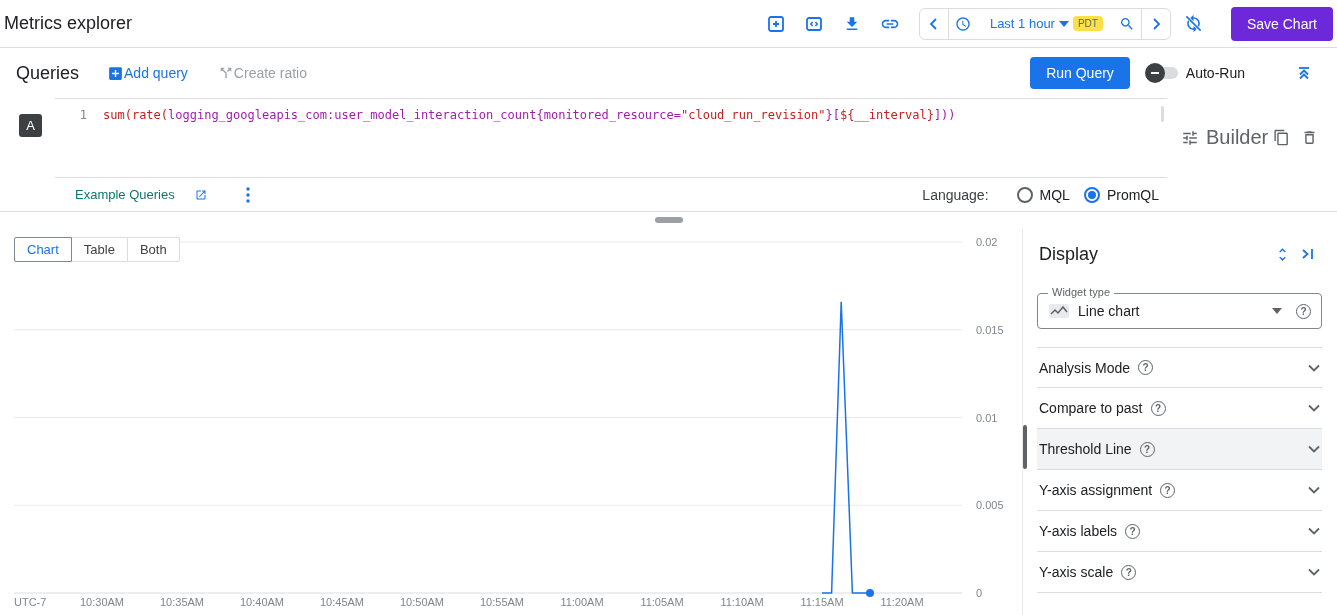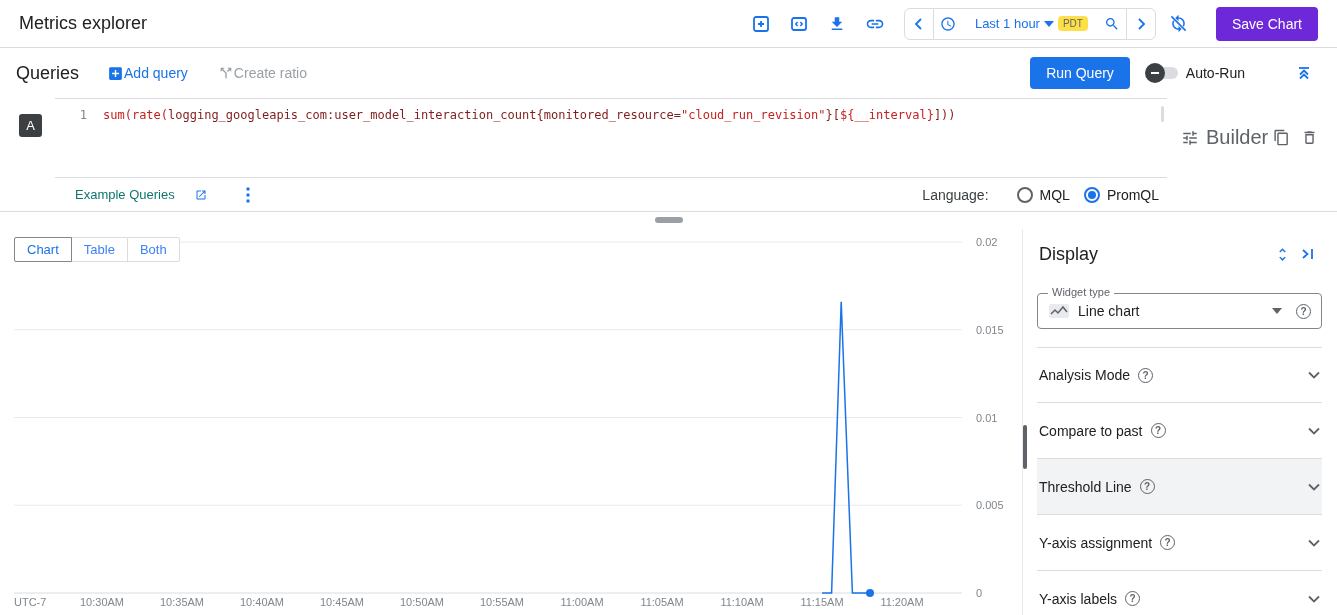--- a/index.html
+++ b/index.html
@@ -7,21 +7,21 @@
   #root {
     position: relative; width: 1337px; height: 615px; overflow: hidden;
     background: #fff; font-family: "Liberation Sans", sans-serif; color: #202124;
   }
   .spacer { flex: 1; }
   .icon-btn { display:inline-flex; align-items:center; justify-content:center;
     width:30px; height:30px; border-radius:4px; cursor:pointer; background:none; border:none; }
 
   
   .header { position:absolute; top:0; left:0; right:0; height:48px;
-    border-bottom:1px solid #dadce0; display:flex; align-items:center; padding:0 19px; }
+    border-bottom:1px solid #dadce0; display:flex; align-items:center; padding:0 4px; }
   .app-title { font-size:18px; color:#202124; }
   .hdr-icons { display:flex; align-items:center; gap:8px; }
   .time-group { display:flex; align-items:center; height:32px;
     border:1px solid #dadce0; border-radius:6px; margin-left:6px; overflow:hidden; background:#fff; }
   .tg-seg { display:flex; align-items:center; height:100%; padding:0 6px; }
   .tg-sep-l { border-left:1px solid #dadce0; }
   .time-label { font-size:13px; color:#1a73e8; font-weight:500; margin:0 4px 0 19px; white-space:nowrap; }
   .tz-chip { font-size:10px; color:#5f6368; background:#fde047; border-radius:4px;
     padding:2px 5px; margin:0 4px; font-weight:500; }
   .save-btn { margin-left:14px; background:#6d28d9; color:#fff; font-size:14px; font-weight:500;
@@ -53,21 +53,21 @@
   .editor-box { position:absolute; left:55px; right:170px; top:0; height:113px;
     border-top:1px solid #dadce0; }
   .code-area { position:relative; height:79px; border-bottom:1px solid #dadce0;
     padding:9px 20px 0 14px; display:flex; background:#fff; }
   .line-no { width:18px; text-align:right; margin-right:16px;
     font-family:"DejaVu Sans Mono", monospace; font-size:12px; color:#80868b; }
   .code-line { font-family:"DejaVu Sans Mono", monospace; font-size:12px; white-space:pre; color:#37474f; }
   .tok-fn { color:#c5221f; }
   .tok-str { color:#c5221f; }
   .tok-var { color:#c5221f; }
-  .tok-plain { color:#7f1d1d; }
+  .tok-plain { color:#a21caf; }
   .editor-scroll-dash { position:absolute; right:3px; top:7px; width:3px; height:16px;
     background:#dadce0; border-radius:2px; }
   .editor-footer { height:33px; display:flex; align-items:center; padding:0 8px 0 20px; }
   .example-link { display:flex; align-items:center; gap:20px; color:#0f766e;
     font-size:13px; font-weight:500; cursor:pointer; }
   .kebab { margin-left:26px; }
   .lang-label { font-size:14px; color:#3c4043; font-weight:500; margin-right:14px; }
   .radio-opt { display:flex; align-items:center; gap:7px; margin-left:14px; cursor:pointer; font-size:14px; color:#202124; }
   .radio { width:16px; height:16px; border-radius:50%; border:2px solid #5f6368; position:relative; }
   .radio.checked { border-color:#1a73e8; }
@@ -80,41 +80,41 @@
 
   
   .drag-pill { position:absolute; top:217px; left:655px; width:28px; height:6px;
     border-radius:3px; background:#9aa0a6; cursor:row-resize; }
 
   
   .chart-pane { position:absolute; top:229px; left:0; width:1014px; height:386px; }
   #chart-svg { position:absolute; left:0; top:0; }
   .view-tabs { position:absolute; top:8px; left:14px; display:flex; z-index:2; }
   .vtab { border:1px solid #dadce0; background:#fff; padding:4px 12px; font-size:13px;
-    color:#3b82f6; cursor:pointer; margin-left:-1px; position:relative; }
+    color:#404040; cursor:pointer; margin-left:-1px; position:relative; }
   .vtab:first-child { margin-left:0; border-radius:2px 0 0 2px; }
   .vtab:last-child { border-radius:0 2px 2px 0; }
   .vtab.selected { color:#1a73e8; border-color:#80868b; z-index:3; }
 
   
   .display-pane { position:absolute; top:229px; left:1022px; right:0; bottom:0;
     border-left:1px solid #e8eaed; }
   .pane-scroll-thumb { position:absolute; left:0; top:196px; width:4px; height:44px;
     background:#5f6368; border-radius:2px; }
   .display-head { display:flex; align-items:center; padding:12px 16px 0 16px; }
   .display-title { font-size:18px; color:#202124; }
   .display-head .icon-btn { width:26px; height:26px; }
   .widget-box { position:absolute; top:64px; left:14px; right:15px; height:36px;
     border:1px solid #80868b; border-radius:4px; display:flex; align-items:center;
     padding:0 10px 0 10px; cursor:pointer; background:#fff; }
   .widget-notch { position:absolute; top:-8px; left:10px; background:#fff; padding:0 4px;
     font-size:11px; color:#5f6368; }
   .widget-value { font-size:14px; color:#202124; margin-left:8px; }
   .accordion { position:absolute; top:118px; left:14px; right:15px; }
-  .acc-row { height:56px; display:flex; align-items:center; border-bottom:1px solid #dadce0;
+  .acc-row { height:41px; display:flex; align-items:center; border-bottom:1px solid #dadce0;
     cursor:pointer; padding:0 2px; }
   .acc-row:first-child { border-top:1px solid #dadce0; }
   .acc-row.hovered { background:#f1f3f4; }
   .acc-label { font-size:14px; font-weight:500; color:#202124; margin-right:8px; }
   .help { width:15px; height:15px; border:1.4px solid #5f6368; border-radius:50%;
     display:inline-flex; align-items:center; justify-content:center; color:#5f6368;
     font-size:10px; font-weight:700; flex:none; cursor:pointer; }
   .help::before { content:"?"; }
 </style>
 </head>

